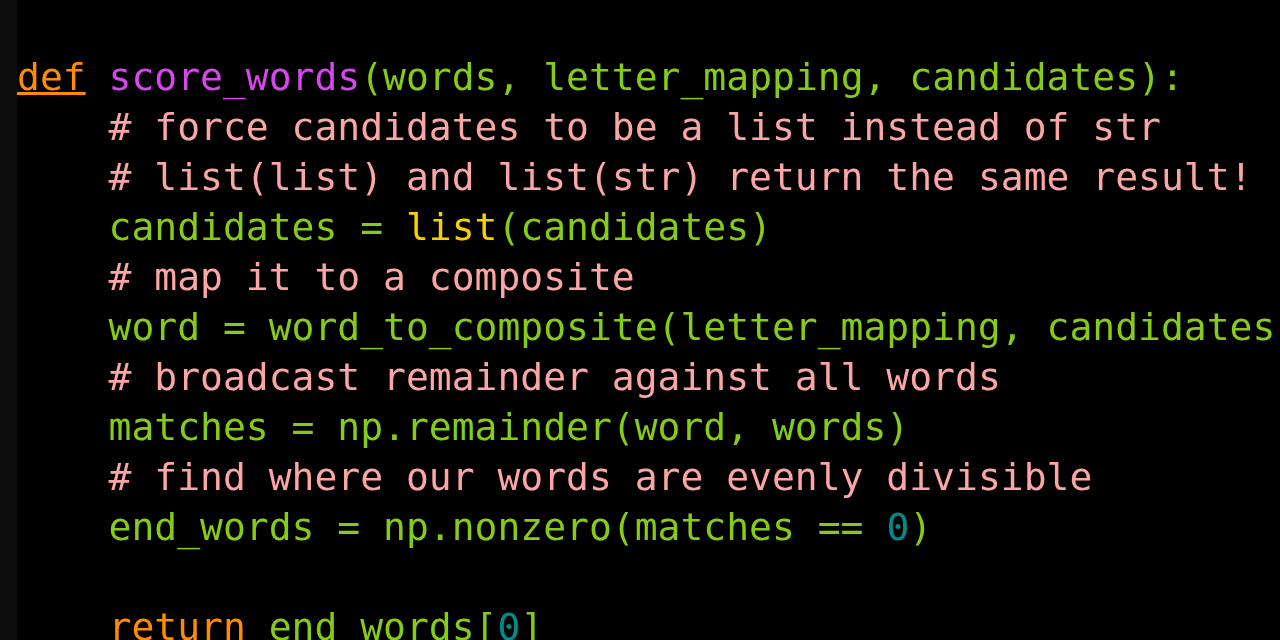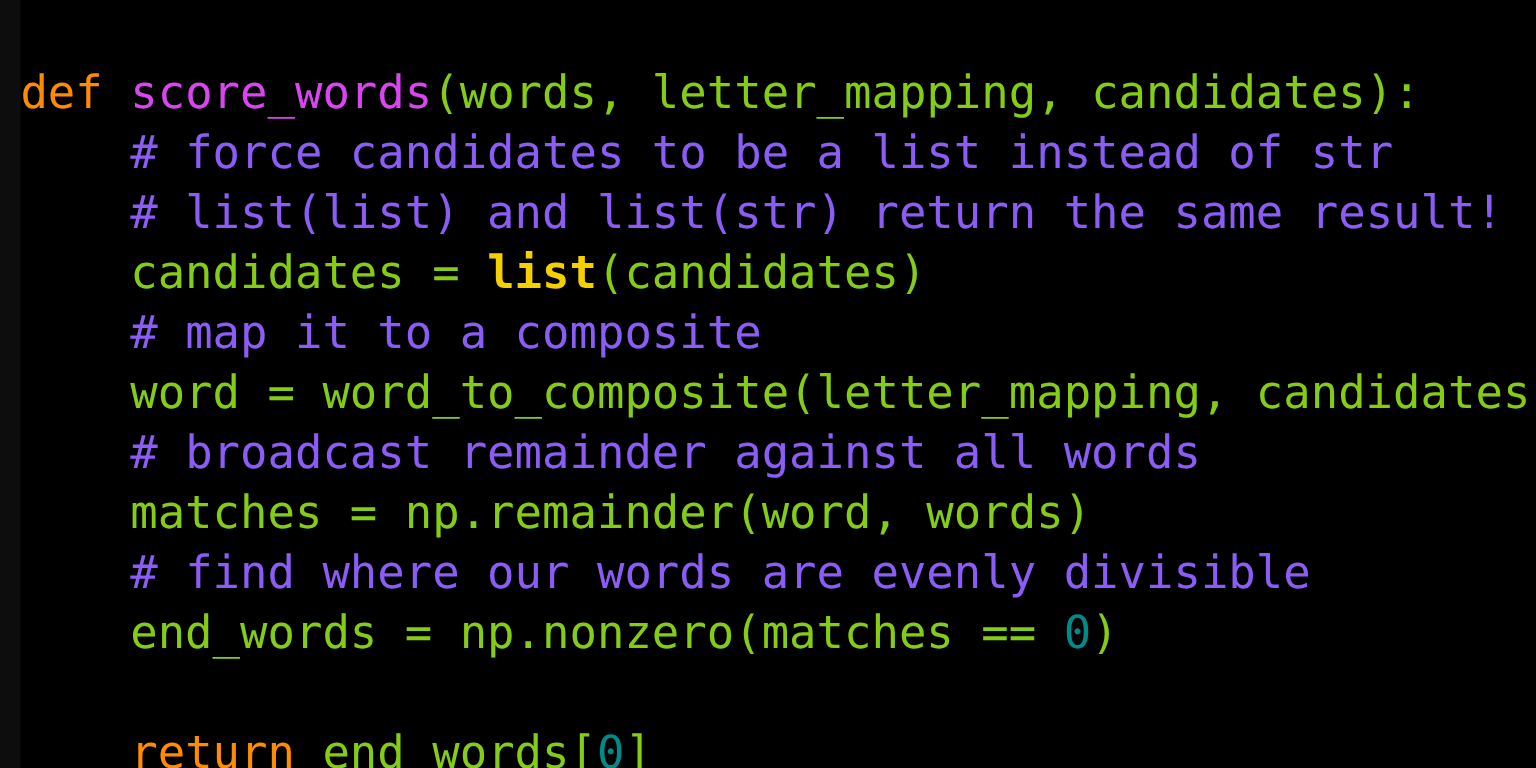--- a/index.html
+++ b/index.html
@@ -32,24 +32,24 @@
     white-space: pre;
     font-size: 38px;
     line-height: 50px;
     letter-spacing: 0px;
     -webkit-font-smoothing: antialiased;
   }
   .code-line {
     height: 50px;
     white-space: pre;
   }
-  .tok-kw      { color: #ff8c00; }
+  .tok-kw      { color: #ff8c00; text-decoration: underline; }
   .tok-fn      { color: #d946ef; }
-  .tok-builtin { color: #f5d000; font-weight: bold; }
-  .tok-comment { color: #8b5cf6; }
+  .tok-builtin { color: #f5d000; }
+  .tok-comment { color: #fca5a5; }
   .tok-num     { color: #008b8b; }
   .tok-plain   { color: #84cc16; }
 </style>
 </head>
 <body>
 
 <div id="code-canvas">
   <div id="gutter-strip"></div>
   <pre id="code-block"><div class="code-line"><span class="tok-kw">def</span><span class="tok-plain"> </span><span class="tok-fn">score_words</span><span class="tok-plain">(words, letter_mapping, candidates):</span></div><div class="code-line"><span class="tok-plain">    </span><span class="tok-comment"># force candidates to be a list instead of str</span></div><div class="code-line"><span class="tok-plain">    </span><span class="tok-comment"># list(list) and list(str) return the same result!</span></div><div class="code-line"><span class="tok-plain">    candidates = </span><span class="tok-builtin">list</span><span class="tok-plain">(candidates)</span></div><div class="code-line"><span class="tok-plain">    </span><span class="tok-comment"># map it to a composite</span></div><div class="code-line"><span class="tok-plain">    word = word_to_composite(letter_mapping, candidates)</span></div><div class="code-line"><span class="tok-plain">    </span><span class="tok-comment"># broadcast remainder against all words</span></div><div class="code-line"><span class="tok-plain">    matches = np.remainder(word, words)</span></div><div class="code-line"><span class="tok-plain">    </span><span class="tok-comment"># find where our words are evenly divisible</span></div><div class="code-line"><span class="tok-plain">    end_words = np.nonzero(matches == </span><span class="tok-num">0</span><span class="tok-plain">)</span></div><div class="code-line">&nbsp;</div><div class="code-line"><span class="tok-plain">    </span><span class="tok-kw">return</span><span class="tok-plain"> end_words[</span><span class="tok-num">0</span><span class="tok-plain">]</span></div></pre>
 </div>

